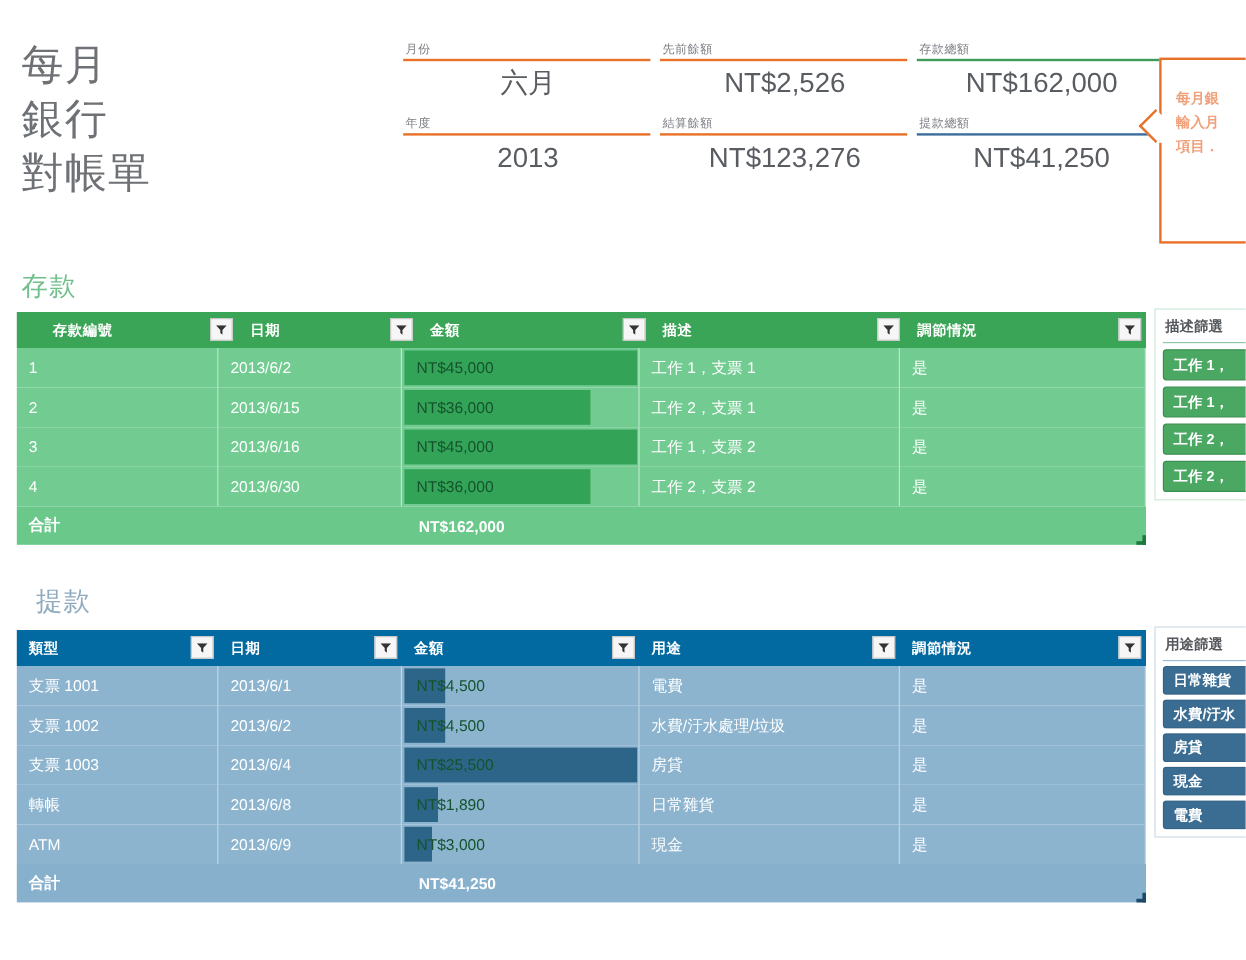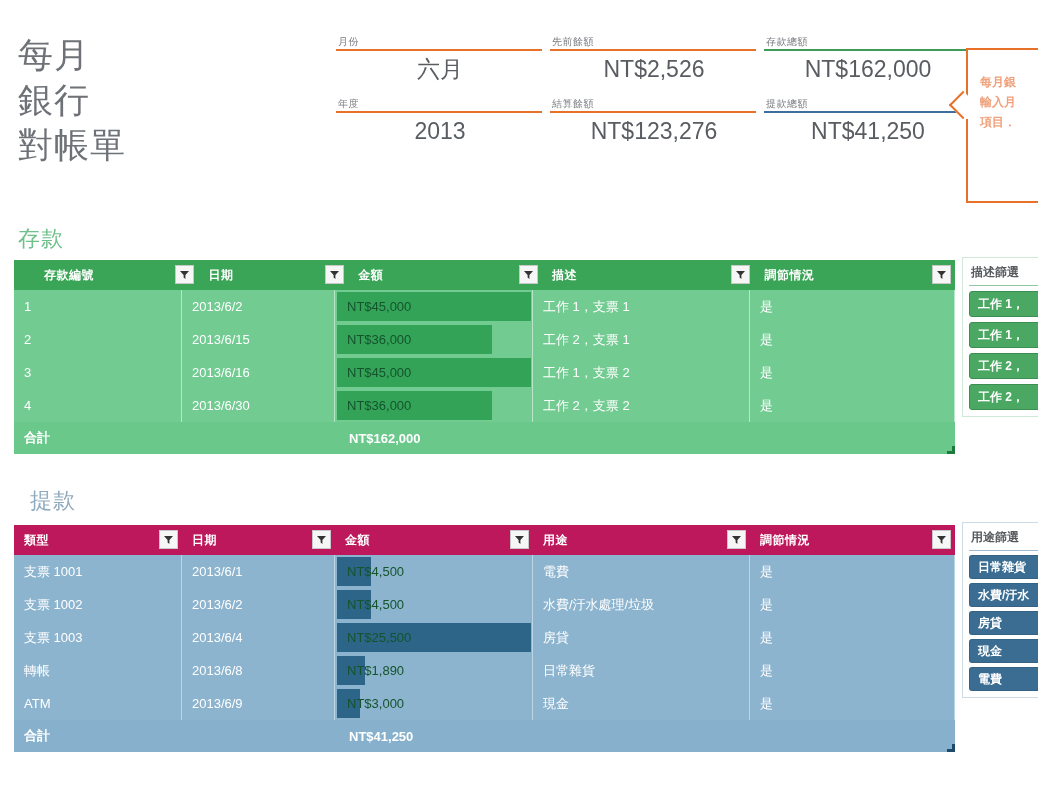--- a/index.html
+++ b/index.html
@@ -116,21 +116,21 @@
   .xl-head .cell {
     display: flex; align-items: center;
     position: relative;
     padding-left: 10px;
     color: #ffffff;
     font-weight: bold;
     font-size: 12px;
     letter-spacing: .5px;
   }
   .deposits .xl-head { background: #3aa556; padding-left: 20px; }
-  .withdraw .xl-head { background: #be185d; }
+  .withdraw .xl-head { background: #0369a1; }
 
   .filter-btn {
     position: absolute;
     right: 4px; top: 5px;
     width: 19px; height: 19px;
     background: #f6f6f6;
     border: 1px solid #c8c8c8;
     display: flex; align-items: center; justify-content: center;
   }
   .filter-btn svg { display: block; }

